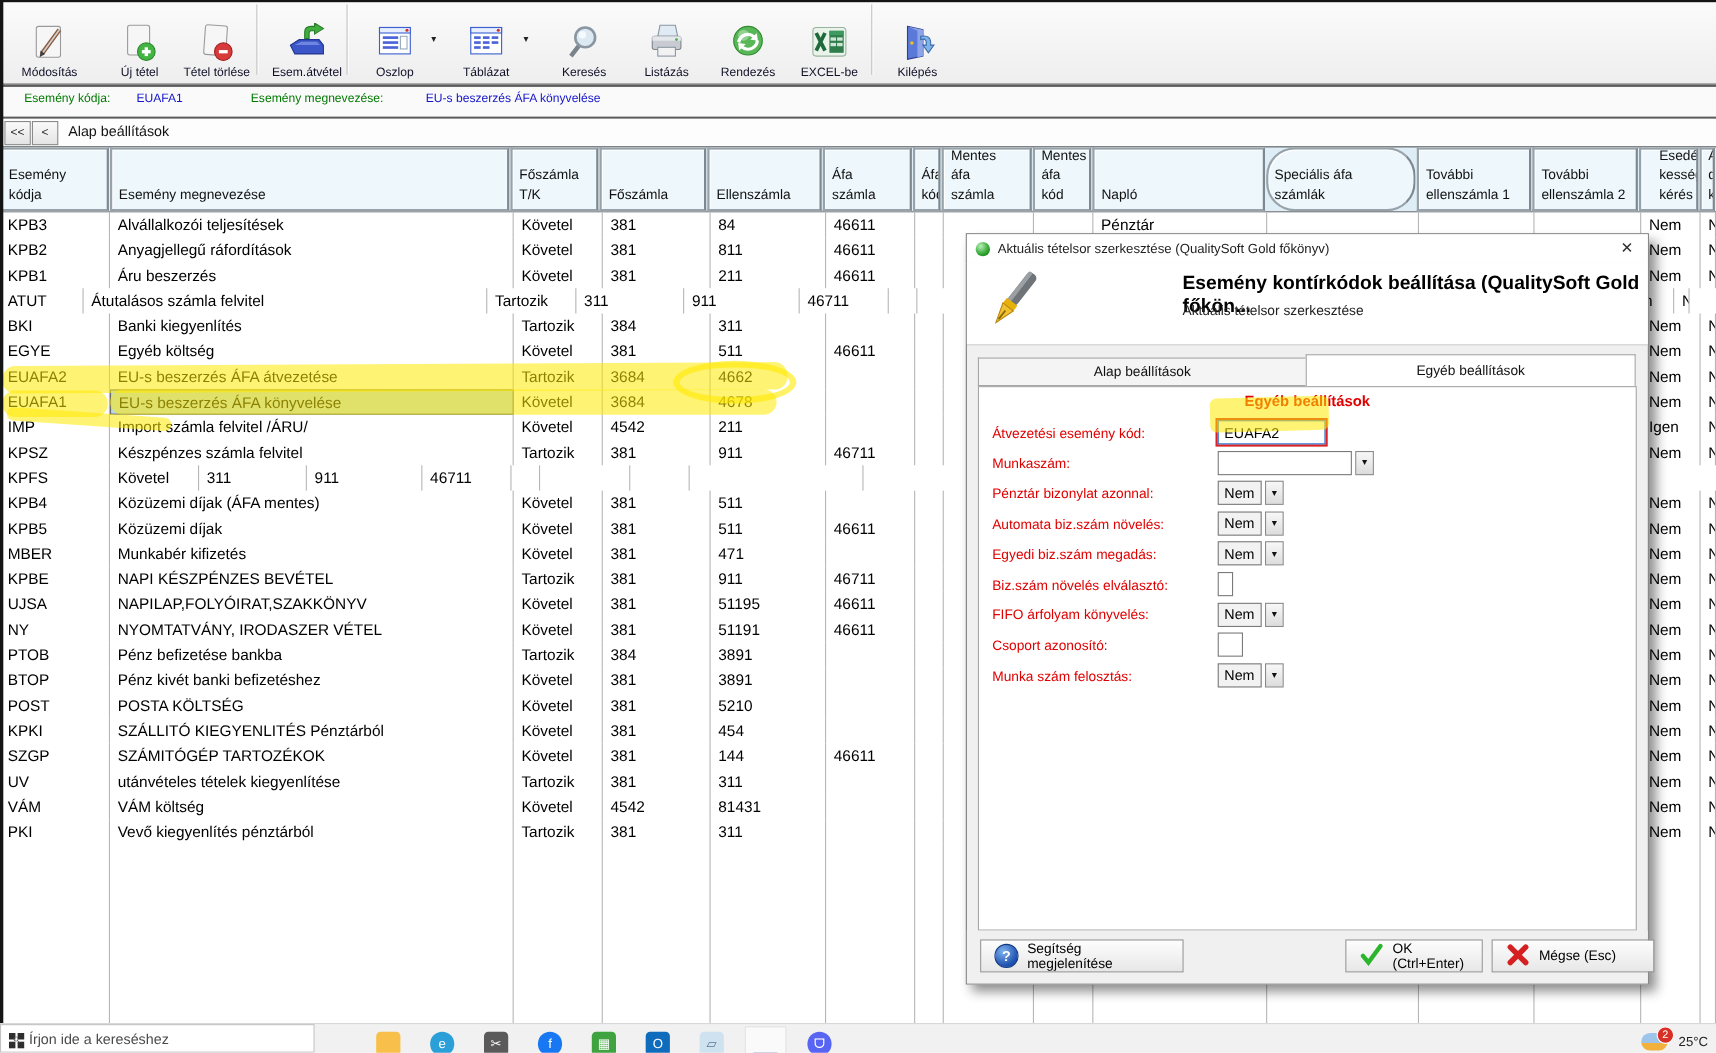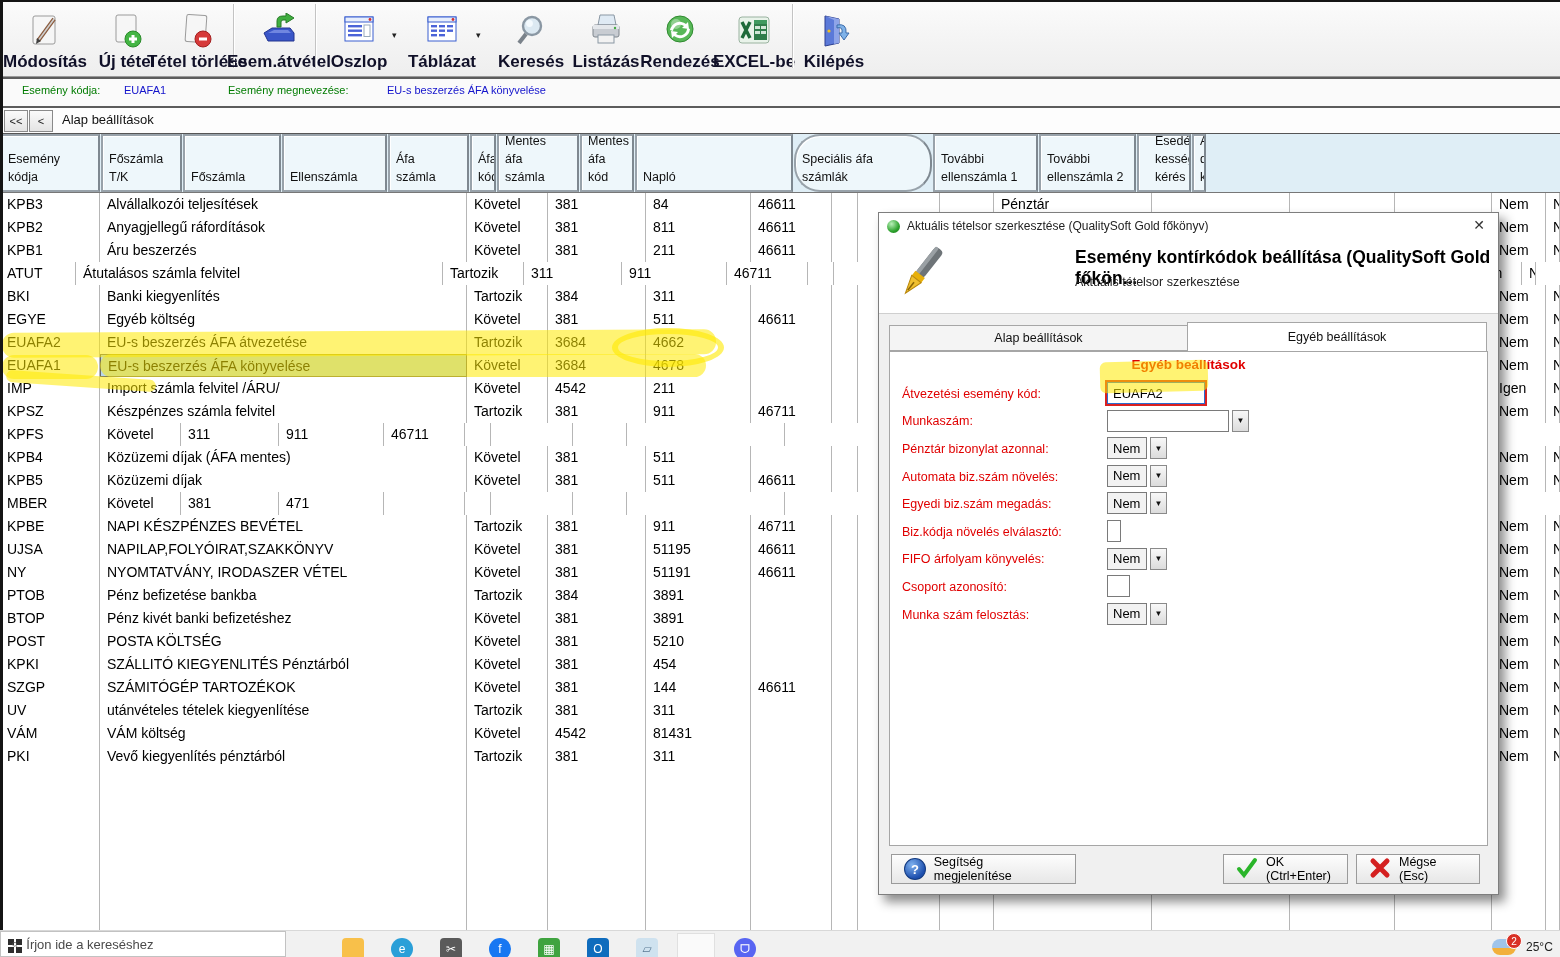--- a/index.html
+++ b/index.html
@@ -6,21 +6,21 @@
     font-family:"Liberation Sans","DejaVu Sans",sans-serif;background:#fff;}
   .abs{position:absolute;}
   #screen{position:relative;width:1560px;height:957px;background:#fff;}
   #edge-top{left:0;top:0;width:1560px;height:2px;background:#141414;z-index:90;}
   #edge-left{left:0;top:0;width:3px;height:930px;background:#141414;z-index:90;}
 
   
   #toolbar{left:0;top:0;width:1560px;height:76px;background:linear-gradient(#fbfbfb,#eeeeee);}
   .tbtn{position:absolute;top:4px;height:66px;display:flex;flex-direction:column;align-items:center;
     justify-content:flex-end;gap:3px;padding:2px 4px;cursor:default;}
-  .tbtn .lbl{font-size:17px;color:#101028;white-space:nowrap;font-weight:bold;}
+  .tbtn .lbl{font-size:11px;color:#101028;white-space:nowrap;}
   .tbtn svg{display:block;}
   .tsep{position:absolute;top:4px;width:1px;height:64px;background:#c3c3c3;box-shadow:1px 0 0 #fff;}
   .caret{position:absolute;top:30px;font-size:9px;color:#222;}
 
   
   #tb-divider{left:0;top:76px;width:1560px;height:3px;background:#5c5c5c;border-top:1px solid #9a9a9a;}
   #headerband{left:0;top:79px;width:1560px;height:27px;background:#fafafa;}
   #headerband span{position:absolute;top:5px;font-size:11px;}
   .green{color:#007b00;}
   .blue{color:#1414cc;}
@@ -80,21 +80,21 @@
   .ctl-box-small .vbox{width:14px;background:#fff;}
   .ctl-box .vbox{width:23px;background:#fff;}
   .ctl-select .vbox{width:102px;background:#ececec;border-color:#999;position:relative;}
   .ctl-select .chev{position:absolute;right:6px;top:2px;font-size:11px;color:#444;}
   #dlg-btnbar{left:0;top:633px;width:619px;height:48px;background:#f0f0f0;}
   .dlgbtn{position:absolute;top:8px;height:30px;box-sizing:border-box;border:1px solid #9a9a9a;
     background:linear-gradient(#fdfdfd,#e7e7e7);display:flex;align-items:center;gap:8px;
     padding:0 12px;font-size:12.5px;color:#000;}
   #btn-help{left:12px;width:185px;}
   #btn-ok{left:344px;width:125px;}
-  #btn-cancel{left:477px;width:124px;}
+  #btn-cancel{left:477px;width:148px;}
   .qicon{width:20px;height:20px;border-radius:50%;background:radial-gradient(circle at 35% 30%,#7fb2ef,#1d4fae 70%);
     color:#fff;font-weight:bold;font-size:13px;display:flex;align-items:center;justify-content:center;border:1px solid #123a80;}
 
   
   #taskbar{left:0;top:930px;width:1560px;height:27px;background:#f1f1f1;border-top:1px solid #d8d8d8;z-index:95;}
   #start-icon{left:8px;top:8px;width:15px;height:15px;
     background:conic-gradient(#2b2b2b 0 100%);
     -webkit-mask:linear-gradient(#000,#000);
     display:grid;grid-template-columns:6px 6px;grid-template-rows:6px 6px;gap:2px;background:none;}
   #start-icon div{background:#2e2e2e;}
@@ -269,20 +269,21 @@
   <div id="tabbar" class="abs">
     <div class="navbtn" style="left:4px;">&lt;&lt;</div>
     <div class="navbtn" style="left:29px;">&lt;</div>
     <div id="tabbar-title">Alap beállítások</div>
   </div>
 
   <div id="grid" class="abs">
     <div id="thead">
         <div class="hcell" style="width: 100px;">Esemény
 kódja</div>
+        <div class="hcell" style="width: 367px;">Esemény megnevezése</div>
         <div class="hcell" style="width: 81px;">Főszámla
 T/K</div>
         <div class="hcell" style="width: 98px;">Főszámla</div>
         <div class="hcell" style="width: 105px;">Ellenszámla</div>
         <div class="hcell" style="width: 81px;">Áfa
 számla</div>
         <div class="hcell" style="width: 26px;">Áfa
 kód</div>
         <div class="hcell" style="width: 82px;">Mentes
 áfa
@@ -520,20 +521,21 @@
           <div class="tcell" style="width: 54px;"></div>
           <div class="tcell" style="width: 158px;"></div>
           <div class="tcell" style="width: 138px;"></div>
           <div class="tcell" style="width: 105px;"></div>
           <div class="tcell" style="width: 97px;"></div>
           <div class="tcell" style="width: 54px;">Nem</div>
           <div class="tcell" style="width: 14px;">Nem</div>
         </div>
         <div class="trow">
           <div class="tcell" style="width: 100px;">MBER</div>
+          <div class="tcell" style="width: 367px;">Munkabér kifizetés</div>
           <div class="tcell" style="width: 81px;">Követel</div>
           <div class="tcell" style="width: 98px;">381</div>
           <div class="tcell" style="width: 105px;">471</div>
           <div class="tcell" style="width: 81px;"></div>
           <div class="tcell" style="width: 26px;"></div>
           <div class="tcell" style="width: 82px;"></div>
           <div class="tcell" style="width: 54px;"></div>
           <div class="tcell" style="width: 158px;"></div>
           <div class="tcell" style="width: 138px;"></div>
           <div class="tcell" style="width: 105px;"></div>
@@ -809,21 +811,21 @@
             </div>
           </div>
           <div class="frow">
             <div class="flabel">Egyedi biz.szám megadás:</div>
             <div class="fctl ctl-combo">
               <div class="vbox">Nem</div>
               <div class="dbtn">▼</div>
             </div>
           </div>
           <div class="frow">
-            <div class="flabel">Biz.kódja növelés elválasztó:</div>
+            <div class="flabel">Biz.szám növelés elválasztó:</div>
             <div class="fctl ctl-box-small">
               <div class="vbox"></div>
             </div>
           </div>
           <div class="frow">
             <div class="flabel">FIFO árfolyam könyvelés:</div>
             <div class="fctl ctl-combo">
               <div class="vbox">Nem</div>
               <div class="dbtn">▼</div>
             </div>

